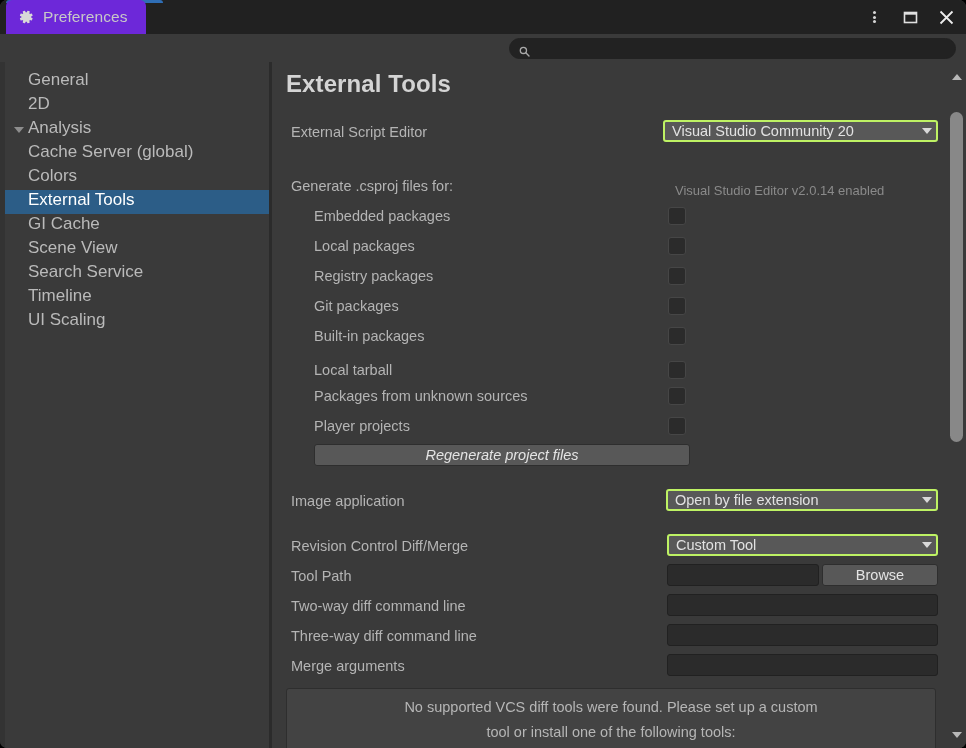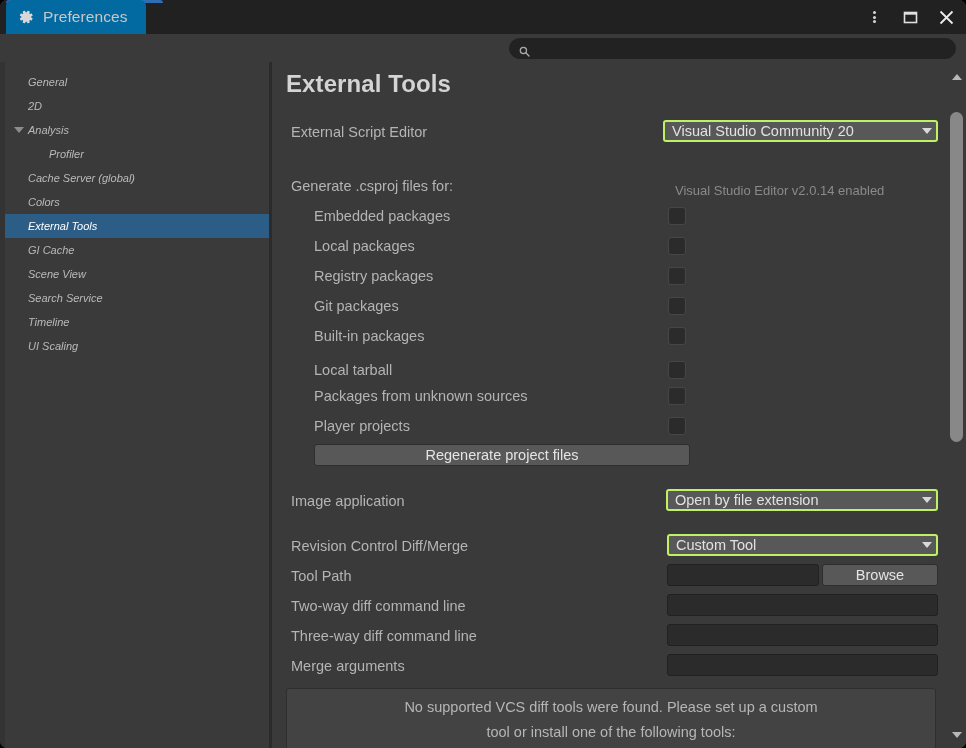--- a/index.html
+++ b/index.html
@@ -34,21 +34,21 @@
     background: #212121;
     border-top-left-radius: 7px;
     border-top-right-radius: 7px;
   }
   #tab {
     position: absolute;
     left: 6px;
     top: 0px;
     height: 34px;
     padding: 0 18px 0 12px;
-    background: #0369a1;
+    background: #6d28d9;
     border-top-left-radius: 6px;
     border-top-right-radius: 6px;
     display: flex;
     align-items: center;
     box-sizing: border-box;
   }
   #tab-accent {
     position: absolute;
     left: 6px;
     top: 0;
@@ -168,27 +168,25 @@
     width: 694px;
     height: 686px;
     background: #3a3a3a;
     overflow: hidden;
   }
 
   .tree-item {
     position: relative;
     height: 24px;
     display: flex;
-    align-items: center;
-    font-size: 11px;
+    font-size: 17px;
     color: #bababa;
     padding-left: 23px;
     box-sizing: border-box;
     white-space: nowrap;
-    font-style: italic;
   }
   .tree-item.child { padding-left: 44px; }
   .tree-item.selected {
     background: #2c5d87;
     color: #ffffff;
     width: 264px;
   }
   .tree-arrow {
     position: absolute;
     left: 9px;
@@ -428,23 +426,20 @@
           <div class="tree-item">
             <span>General</span>
           </div>
           <div class="tree-item">
             <span>2D</span>
           </div>
           <div class="tree-item">
             <span class="tree-arrow"></span>
             <span>Analysis</span>
           </div>
-          <div class="tree-item child">
-            <span>Profiler</span>
-          </div>
           <div class="tree-item">
             <span>Cache Server (global)</span>
           </div>
           <div class="tree-item">
             <span>Colors</span>
           </div>
           <div class="tree-item selected">
             <span>External Tools</span>
           </div>
           <div class="tree-item">
@@ -512,21 +507,21 @@
           <div class="row" style="top: 322px;">
             <span class="row-label indent">Packages from unknown sources</span>
             <div class="checkbox" style="left: 396px; top: 3px;"></div>
           </div>
           <div class="row" style="top: 352px;">
             <span class="row-label indent">Player projects</span>
             <div class="checkbox" style="left: 396px; top: 3px;"></div>
           </div>
         </div>
 
-      <div class="btn" style="left:42px; top:382px; width:376px; height:22px;">
+      <div class="btn" style="left:42px; top:382px; width:376px; height:22px;font-style:italic;">
         <span>Regenerate project files</span>
       </div>
 
       <div class="row" style="top:427px;">
         <span class="row-label">Image application</span>
       </div>
       <div class="dropdown" style="left:394px; top:427px; width:272px;">
         <span class="dd-text">Open by file extension</span>
         <span class="caret"></span>
       </div>

